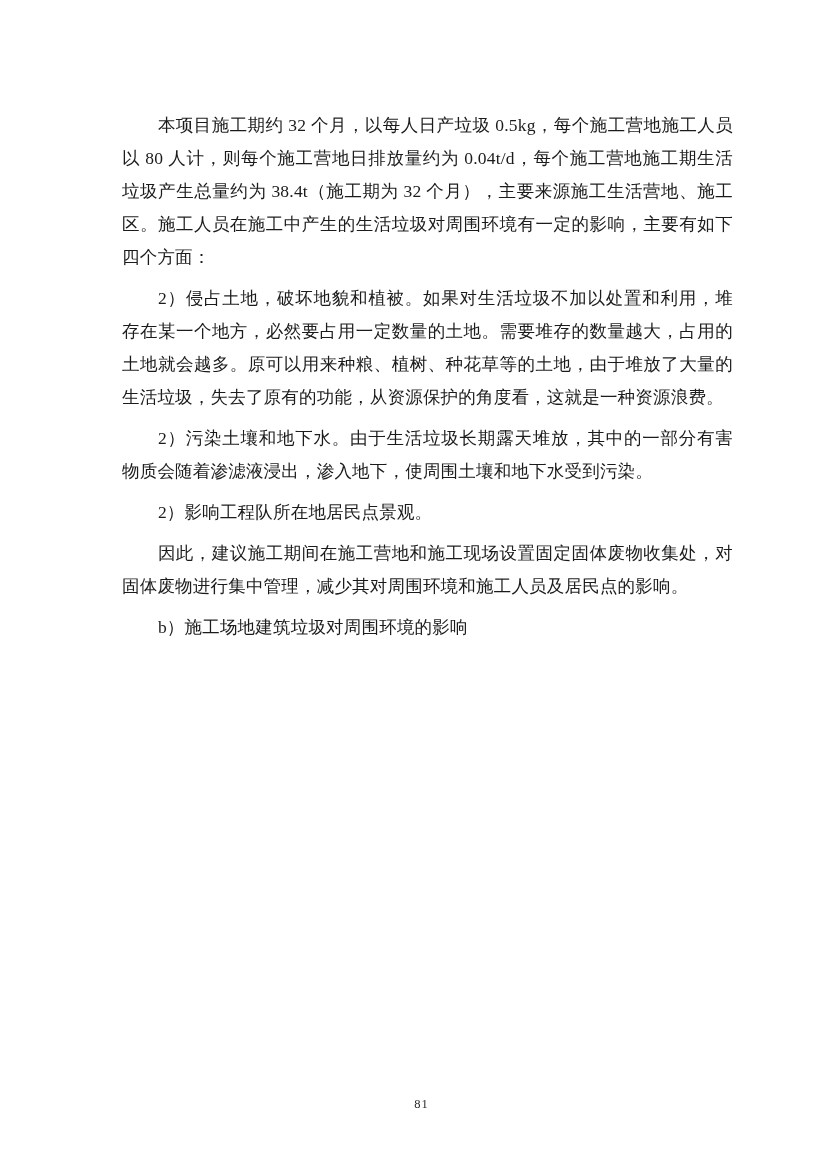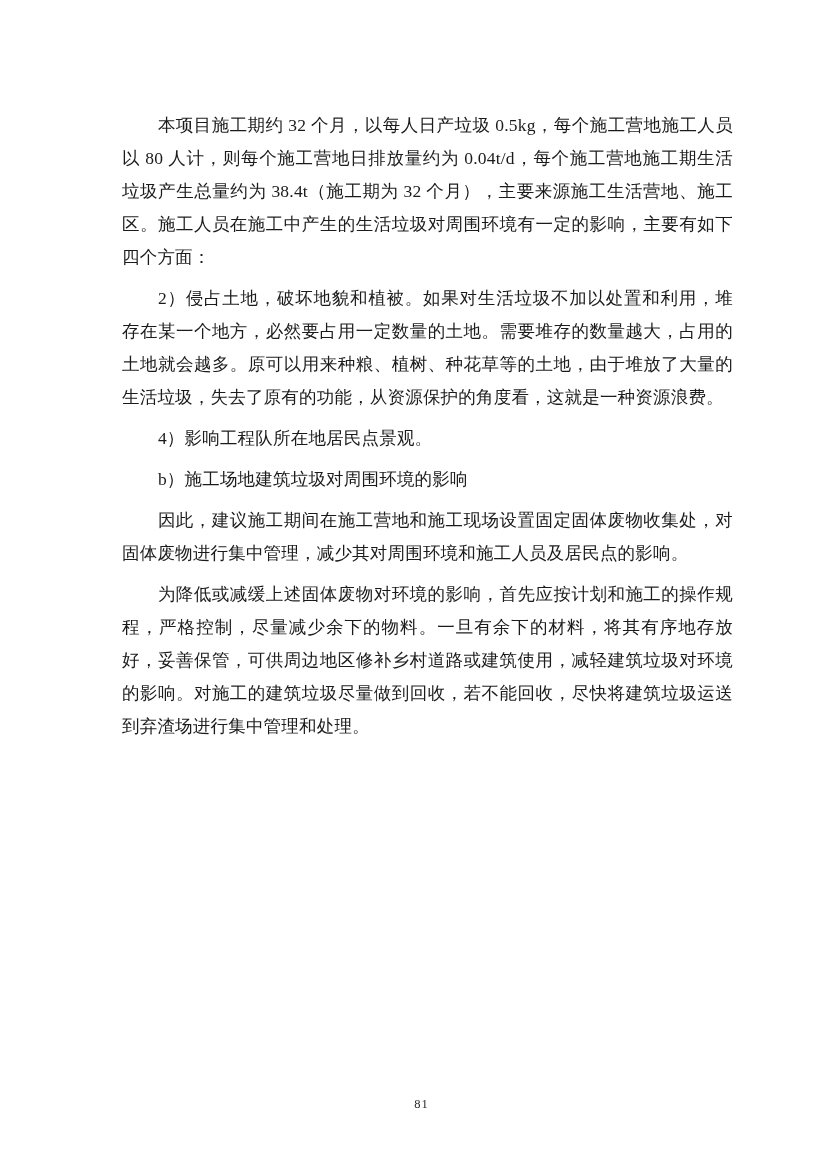--- a/index.html
+++ b/index.html
@@ -43,19 +43,19 @@
     letter-spacing: 1px;
   }
 </style>
 </head>
 <body>
 
 <div class="page">
   <div class="text-body">
     <p>本项目施工期约 32 个月，以每人日产垃圾 0.5kg，每个施工营地施工人员以 80 人计，则每个施工营地日排放量约为 0.04t/d，每个施工营地施工期生活垃圾产生总量约为 38.4t（施工期为 32 个月），主要来源施工生活营地、施工区。施工人员在施工中产生的生活垃圾对周围环境有一定的影响，主要有如下四个方面：</p>
     <p>2）侵占土地，破坏地貌和植被。如果对生活垃圾不加以处置和利用，堆存在某一个地方，必然要占用一定数量的土地。需要堆存的数量越大，占用的土地就会越多。原可以用来种粮、植树、种花草等的土地，由于堆放了大量的生活垃圾，失去了原有的功能，从资源保护的角度看，这就是一种资源浪费。</p>
-    <p>4）影响工程队所在地居民点景观。</p>
+    <p>2）污染土壤和地下水。由于生活垃圾长期露天堆放，其中的一部分有害物质会随着渗滤液浸出，渗入地下，使周围土壤和地下水受到污染。</p>
+    <p>2）影响工程队所在地居民点景观。</p>
+    <p>因此，建议施工期间在施工营地和施工现场设置固定固体废物收集处，对固体废物进行集中管理，减少其对周围环境和施工人员及居民点的影响。</p>
     <p>b）施工场地建筑垃圾对周围环境的影响</p>
-    <p>因此，建议施工期间在施工营地和施工现场设置固定固体废物收集处，对固体废物进行集中管理，减少其对周围环境和施工人员及居民点的影响。</p>
-    <p>为降低或减缓上述固体废物对环境的影响，首先应按计划和施工的操作规程，严格控制，尽量减少余下的物料。一旦有余下的材料，将其有序地存放好，妥善保管，可供周边地区修补乡村道路或建筑使用，减轻建筑垃圾对环境的影响。对施工的建筑垃圾尽量做到回收，若不能回收，尽快将建筑垃圾运送到弃渣场进行集中管理和处理。</p>
   </div>
   <div class="page-number">81</div>
 </div>
 
 </body></html>

